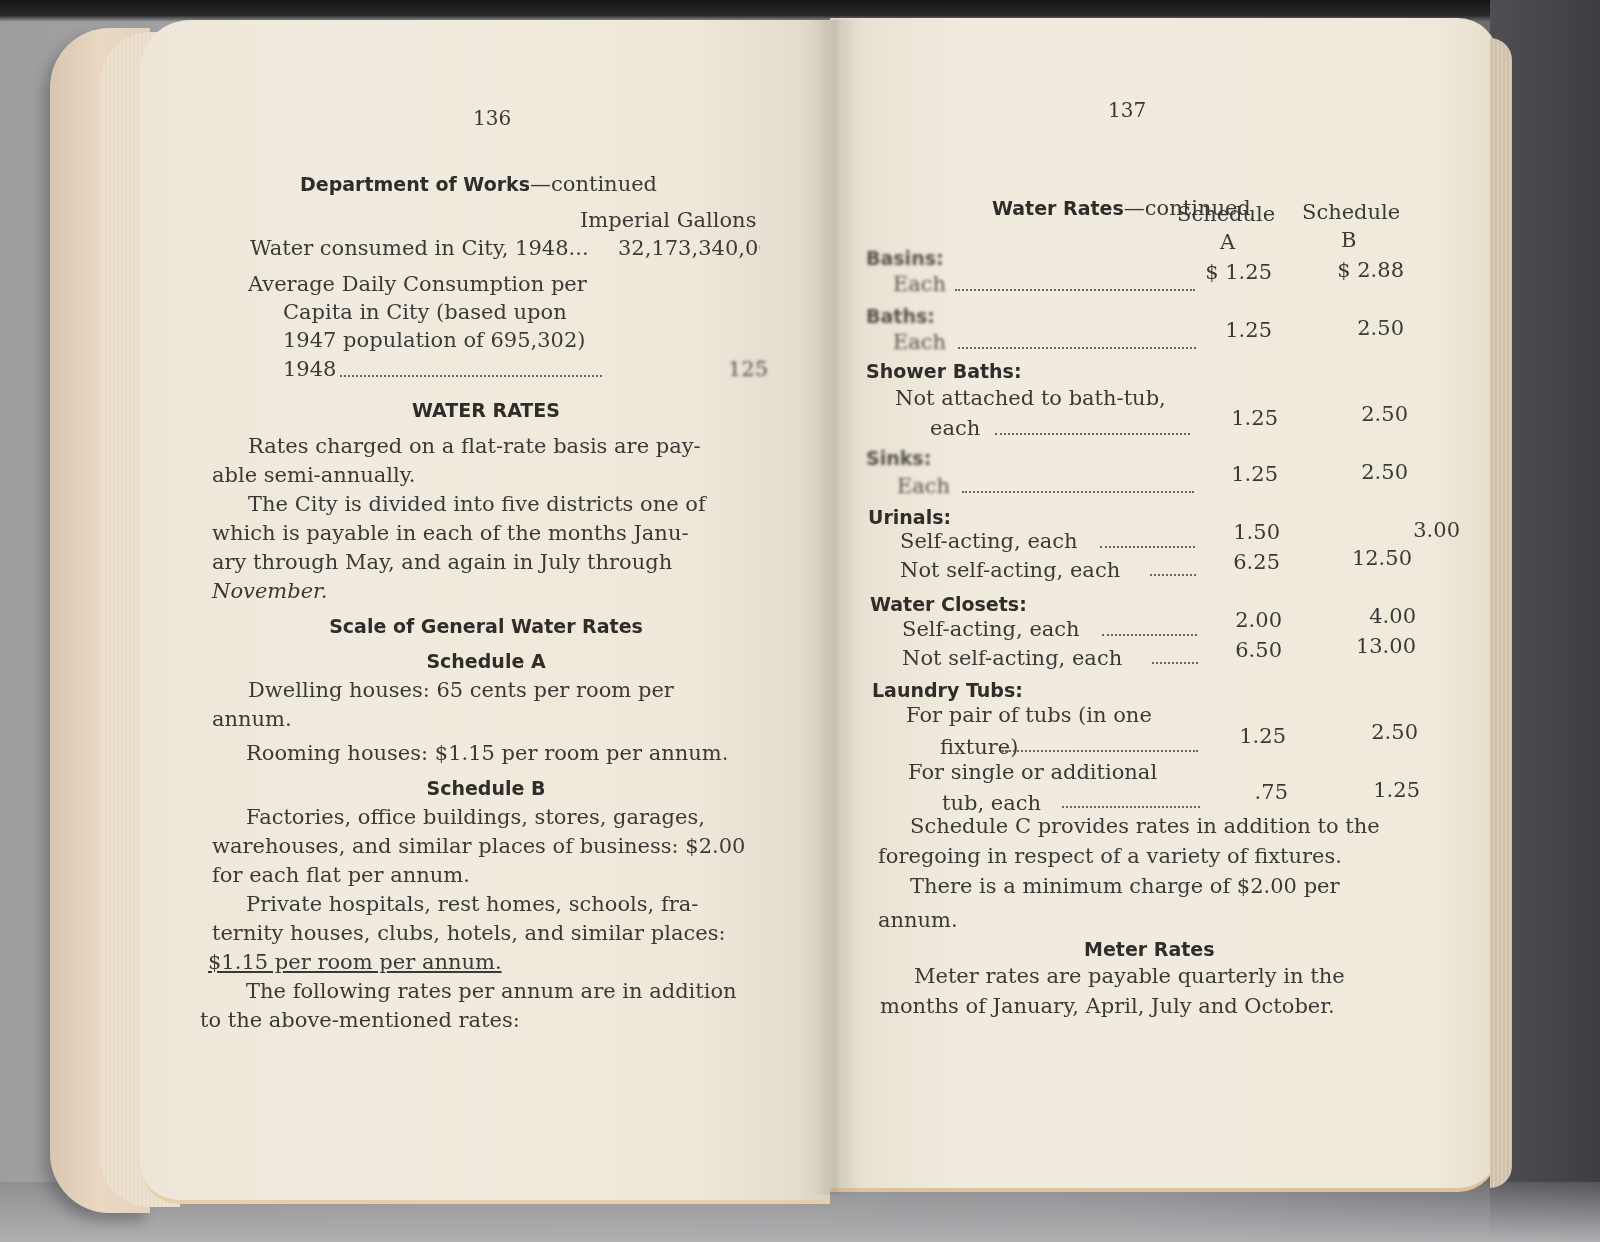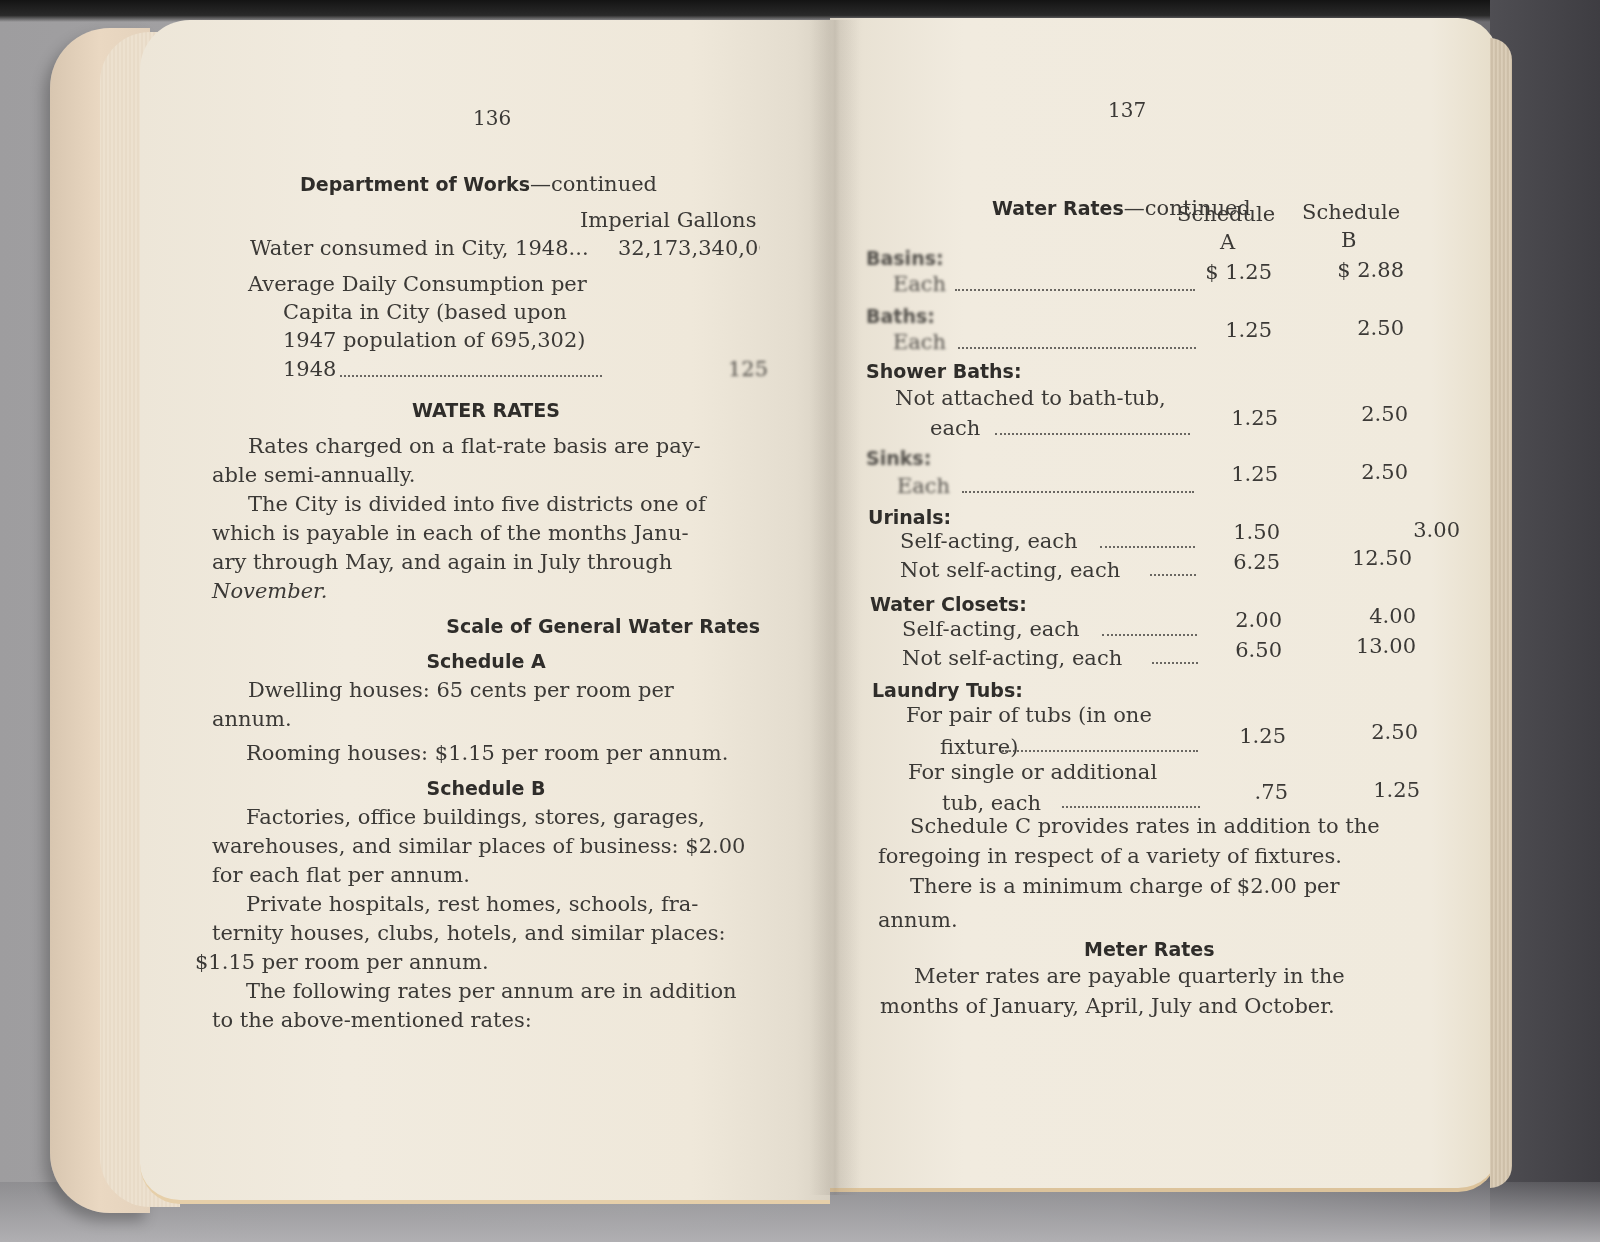--- a/index.html
+++ b/index.html
@@ -147,39 +147,39 @@
   <div class="txt bold center" style="left:212px; top:396px; width:548px;">WATER RATES</div>
 
   <div class="txt" style="left:248px; top:432px;">Rates charged on a flat-rate basis are pay-</div>
   <div class="txt" style="left:212px; top:461px;">able semi-annually.</div>
 
   <div class="txt" style="left:248px; top:490px;">The City is divided into five districts one of</div>
   <div class="txt" style="left:212px; top:519px;">which is payable in each of the months Janu-</div>
   <div class="txt" style="left:212px; top:548px;">ary through May, and again in July through</div>
   <div class="txt" style="left:212px; top:577px;font-style:italic;">November.</div>
 
-  <div class="txt bold center" style="left:212px; top:612px; width:548px;text-align:right;">Scale of General Water Rates</div>
+  <div class="txt bold center" style="left:212px; top:612px; width:548px;">Scale of General Water Rates</div>
   <div class="txt bold center" style="left:212px; top:647px; width:548px;">Schedule A</div>
 
   <div class="txt" style="left:248px; top:676px;">Dwelling houses: 65 cents per room per</div>
   <div class="txt" style="left:212px; top:705px;">annum.</div>
   <div class="txt" style="left:246px; top:739px;">Rooming houses: $1.15 per room per annum.</div>
 
   <div class="txt bold center" style="left:212px; top:774px; width:548px;">Schedule B</div>
 
   <div class="txt" style="left:246px; top:803px;">Factories, office buildings, stores, garages,</div>
   <div class="txt" style="left:212px; top:832px;">warehouses, and similar places of business: $2.00</div>
   <div class="txt" style="left:212px; top:861px;">for each flat per annum.</div>
 
   <div class="txt" style="left:246px; top:890px;">Private hospitals, rest homes, schools, fra-</div>
   <div class="txt" style="left:212px; top:919px;">ternity houses, clubs, hotels, and similar places:</div>
-  <div class="txt" style="left:195px; top:948px;">$1.15 per room per annum.</div>
+  <div class="txt" style="left:208px; top:948px;text-decoration:underline;">$1.15 per room per annum.</div>
 
   <div class="txt" style="left:246px; top:977px;">The following rates per annum are in addition</div>
-  <div class="txt" style="left:212px; top:1006px;">to the above-mentioned rates:</div>
+  <div class="txt" style="left:200px; top:1006px;">to the above-mentioned rates:</div>
 </div>
 
 <div>
   <div class="txt pno" style="left:1108px; top:96px;">137</div>
 
   <div class="txt" style="left:992px; top:158px;margin-top:36px;">
     <span class="bold">Water Rates</span><span>—continued</span>
   </div>
 
   <div class="txt" style="left:1177px; top:200px;">Schedule</div>

